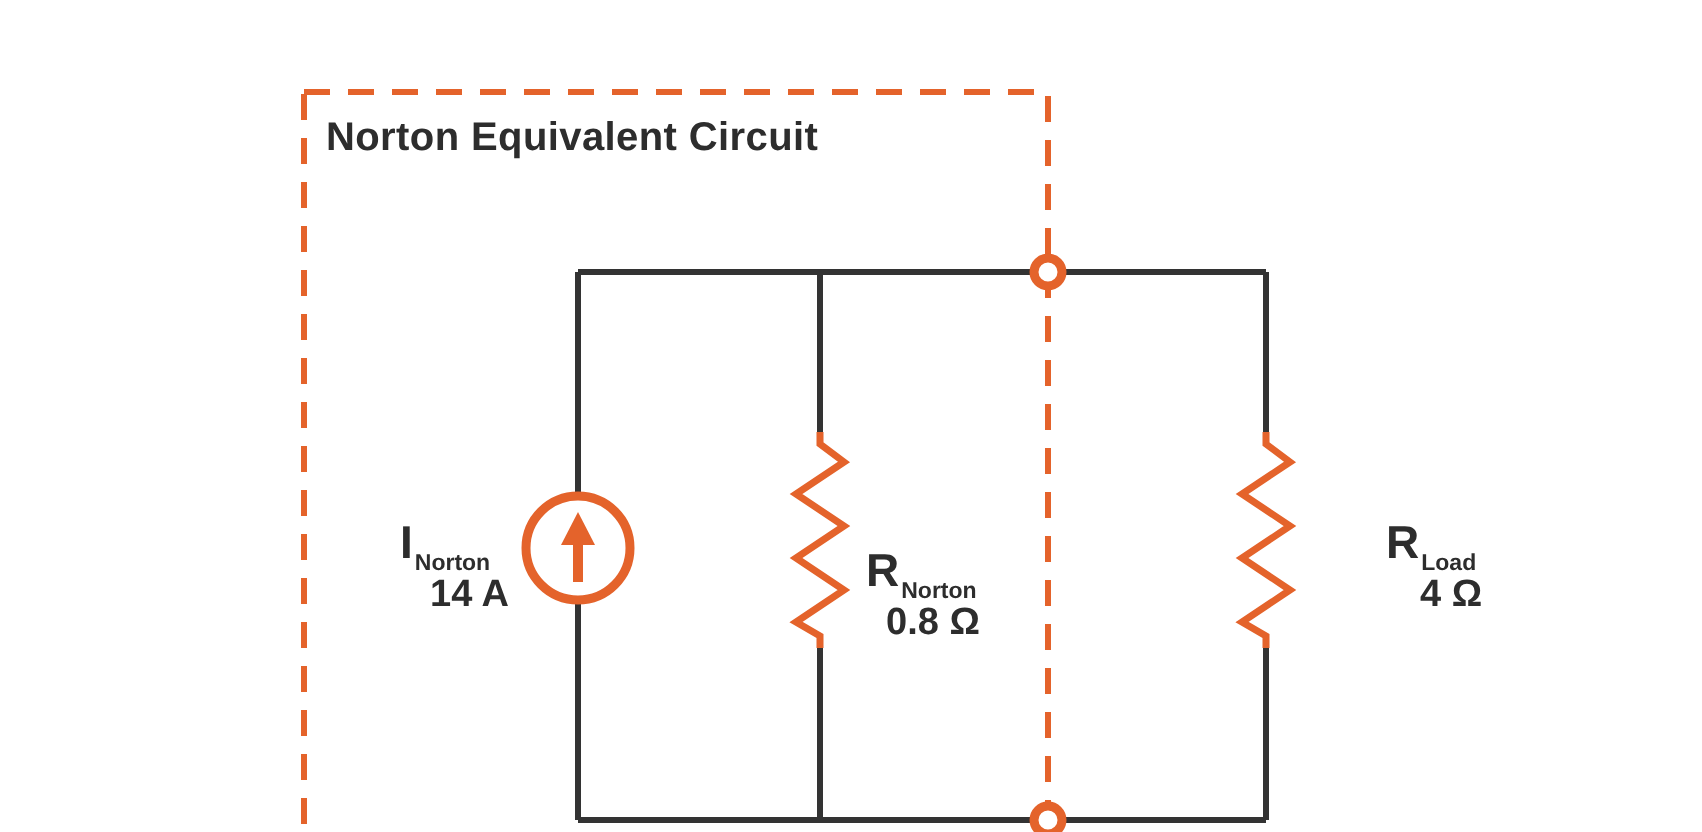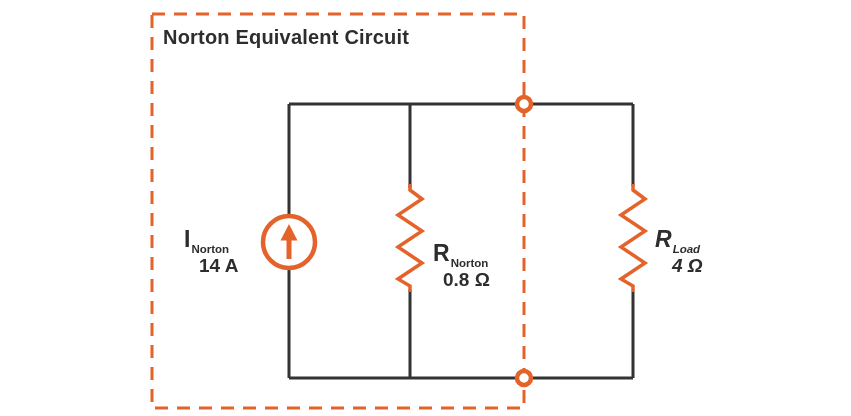--- a/index.html
+++ b/index.html
@@ -12,20 +12,21 @@
   html, body {
     width: 851px; height: 416px;
     background: var(--background);
     font-family: "Liberation Sans", sans-serif;
     overflow: hidden;
   }
   .stage {
     position: relative;
     width: 851px; height: 352px;
     background: var(--background);
+    margin-top: 32px;
   }
   .stage svg { position: absolute; left: 0; top: 0; }
   .title {
     position: absolute;
     left: 163px; top: 26px;
     font-size: 20px;
     font-weight: bold;
     color: var(--text);
     letter-spacing: 0.2px;
     white-space: nowrap;
@@ -65,28 +66,28 @@
       <path d="M289,259 V238" stroke="var(--accent)" stroke-width="5" fill="none"></path>
       <path d="M289,224 L280.5,240.5 L297.5,240.5 Z" fill="var(--accent)"></path>
     </g>
 
     <circle cx="524" cy="104" r="7" fill="var(--background)" stroke="var(--accent)" stroke-width="4.5"></circle>
     <circle cx="524" cy="378" r="7" fill="var(--background)" stroke="var(--accent)" stroke-width="4.5"></circle>
   </svg>
 
   <div class="title">Norton Equivalent Circuit</div>
 
-  <div class="label" style="left:184px; top:226px;">
+  <div class="label" style="left:200px; top:226px;">
     <div class="sym-line"><span>I</span><span class="sub">Norton</span></div>
     <div class="val" style="margin-left:15px;">14 A</div>
   </div>
 
   <div class="label" style="left:433px; top:240px;">
     <div class="sym-line"><span>R</span><span class="sub">Norton</span></div>
     <div class="val" style="margin-left:10px;text-align:right;">0.8 Ω</div>
   </div>
 
-  <div class="label" style="left:655px; top:226px;font-style:italic;">
+  <div class="label" style="left:693px; top:226px;">
     <div class="sym-line"><span>R</span><span class="sub">Load</span></div>
     <div class="val" style="margin-left:17px;">4 Ω</div>
   </div>
 
 </div>
 
 </body></html>

